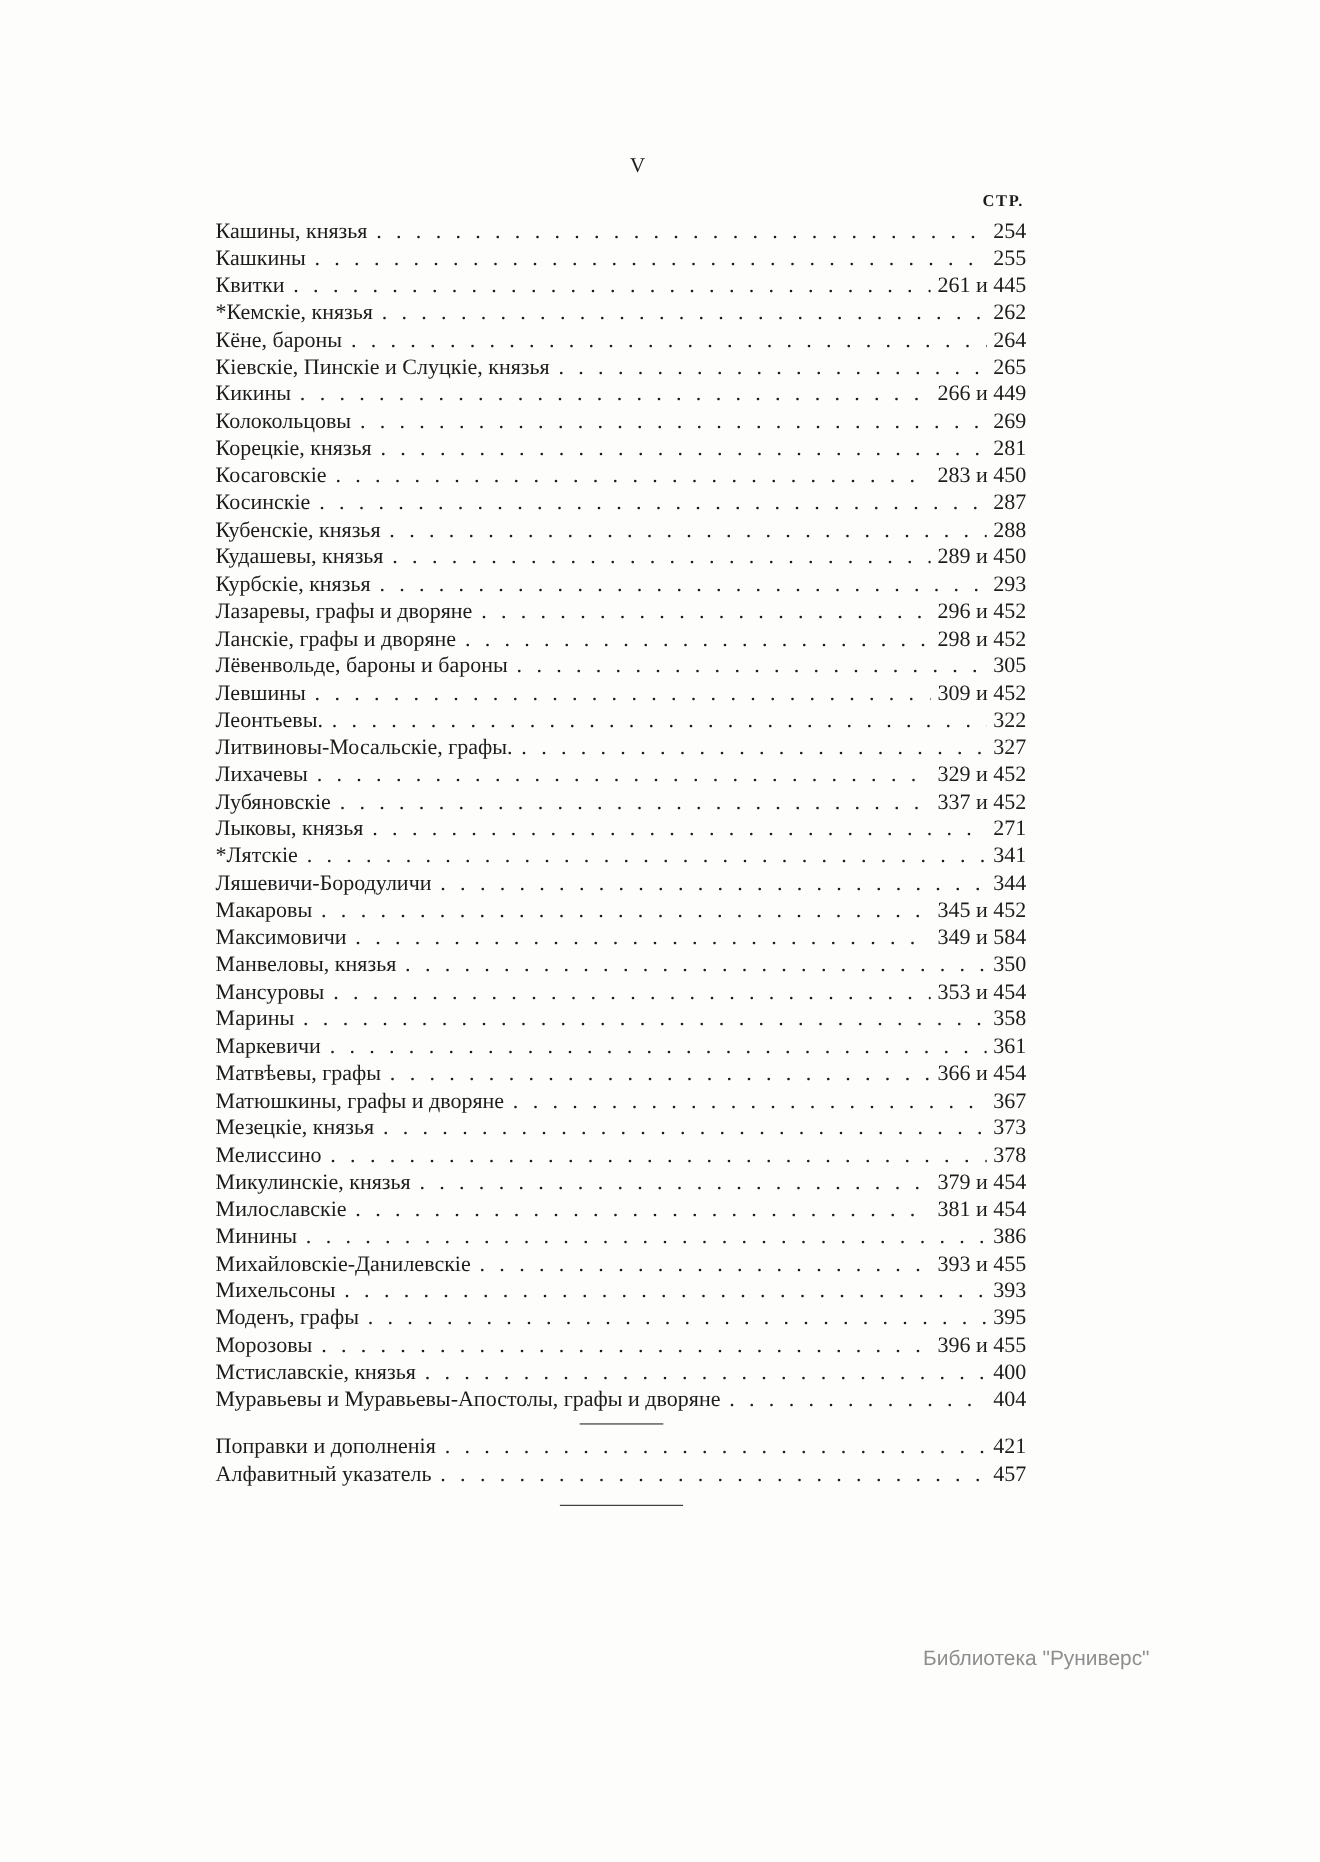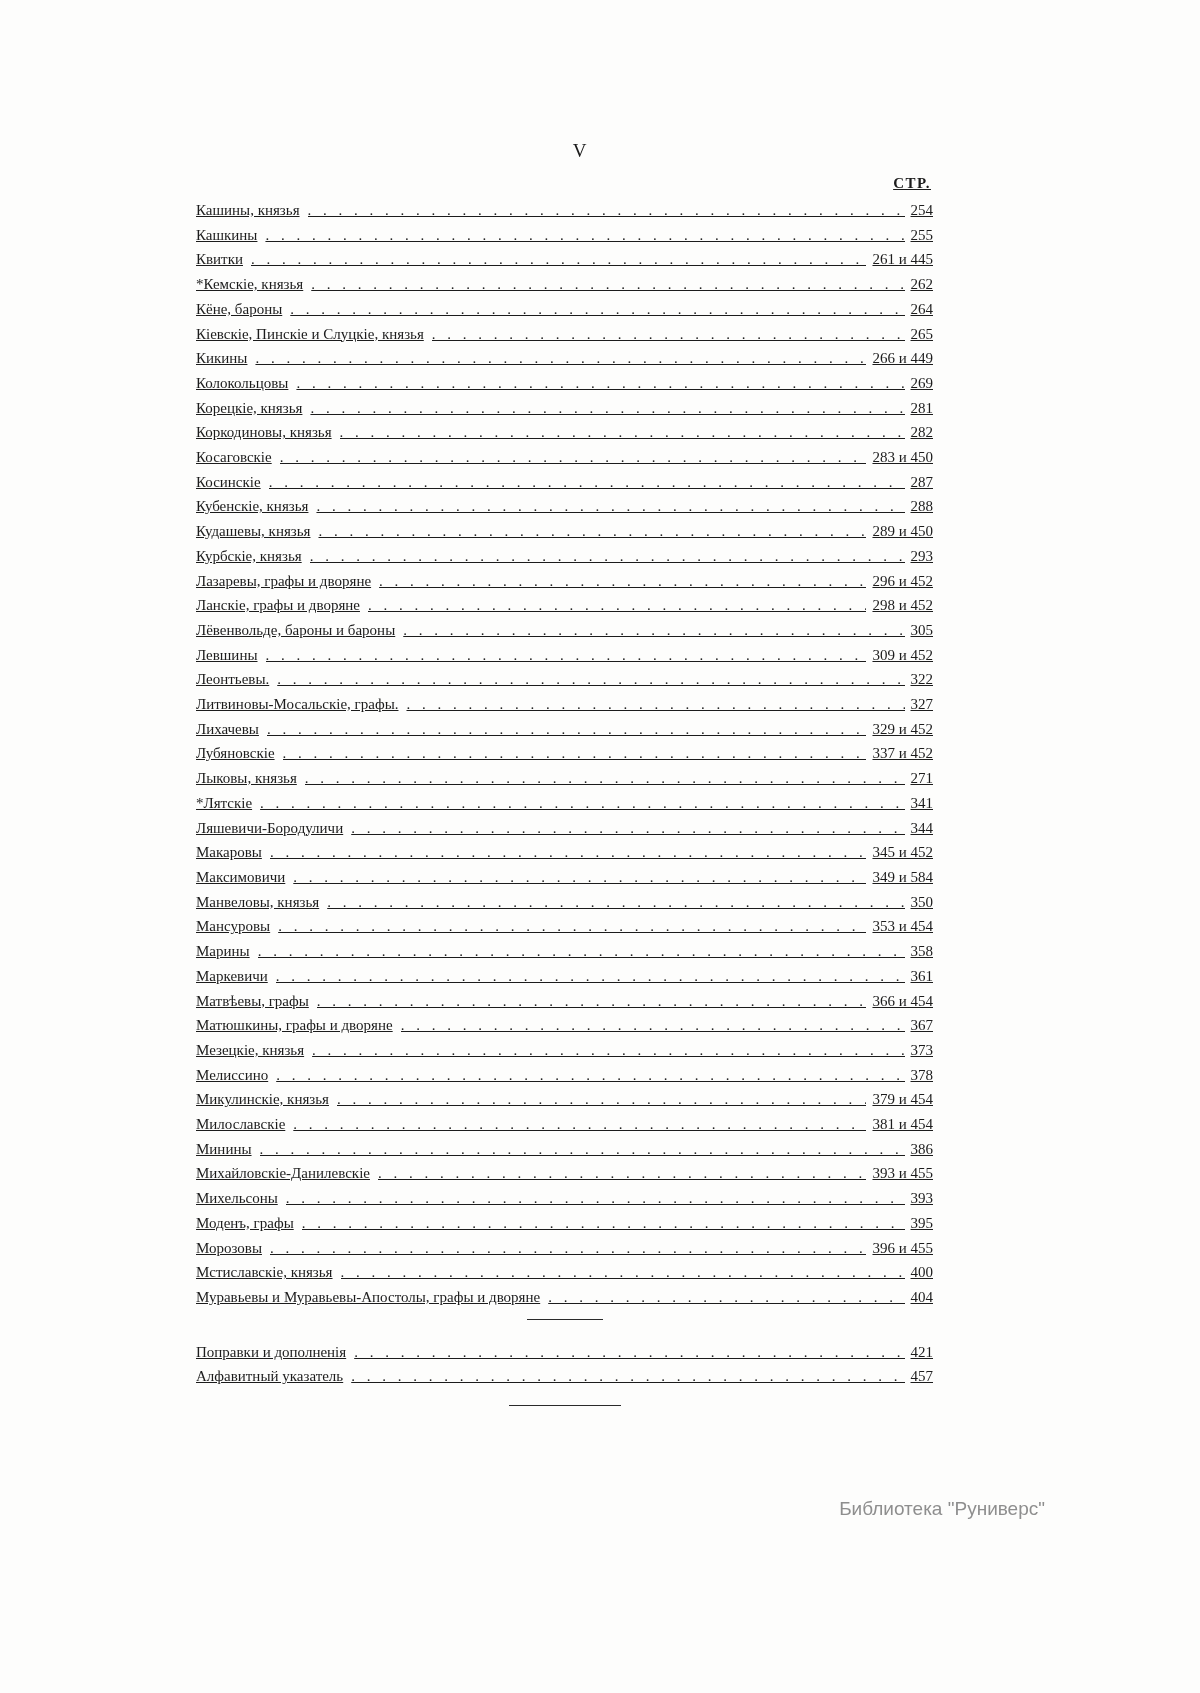--- a/index.html
+++ b/index.html
@@ -13,53 +13,53 @@
     background: #fdfdfc;
   }
   .sheet { position: absolute; inset: 0; }
 
   .roman-folio {
     position: absolute; top: 140px; left: 0; width: 1160px;
     text-align: center; font-size: 19px; letter-spacing: 1px;
   }
 
   .content {
-    position: absolute; left: 196px; top: 175px; width: 737px; text-decoration: underline;
+    position: absolute; left: 196px; top: 175px; width: 737px;
   }
 
   .col-header {
     text-align: right; font-size: 15px; letter-spacing: 1.5px;
     padding-right: 2px; margin-bottom: 6px; font-weight: bold;
   }
 
   .toc-list, .appendix-list { width: 100%; }
 
   .row {
     display: flex; align-items: flex-start;
-    font-size: 15px; line-height: 24.7px;
+    font-size: 20px; line-height: 24.7px;
   }
   .entry-name { white-space: nowrap; }
   .dots {
     flex: 1 1 auto; overflow: hidden; white-space: nowrap;
     margin: 0 6px 0 8px; min-width: 10px;
   }
   .dots::after {
     content: ". . . . . . . . . . . . . . . . . . . . . . . . . . . . . . . . . . . . . . . . . . . . . . . . . . . . . . . . . . . . . . . . . . . . . . . .";
     letter-spacing: 4px;
     color: #1c1c1c;
   }
   .entry-page { white-space: nowrap; text-align: right; }
 
   .divider {
     height: 0; border: none; border-top: 1.5px solid #2a2a2a;
   }
   .divider-1 { width: 76px; margin: 9px auto 6px auto; }
   .divider-2 { width: 112px; margin: 16px auto 0 auto; }
 
-  .appendix-list { margin-top: 20px; }
+  .appendix-list { margin-top: 8px; }
 
   .watermark {
     position: absolute; top: 1498px; right: 155px;
     font-family: "Liberation Sans", "DejaVu Sans", sans-serif;
     font-size: 19px; color: #8e8e8e;
   }
 </style>
 </head>
 <body>
 
@@ -119,25 +119,20 @@
     <span class="dots"></span>
     <span class="entry-page">269</span>
   </div>
 
   <div class="row">
     <span class="entry-name">Корецкіе, князья</span>
     <span class="dots"></span>
     <span class="entry-page">281</span>
   </div>
 
-  <div class="row">
-    <span class="entry-name">Коркодиновы, князья</span>
-    <span class="dots"></span>
-    <span class="entry-page">282</span>
-  </div>
 
   <div class="row">
     <span class="entry-name">Косаговскіе</span>
     <span class="dots"></span>
     <span class="entry-page">283 и 450</span>
   </div>
 
   <div class="row">
     <span class="entry-name">Косинскіе</span>
     <span class="dots"></span>

